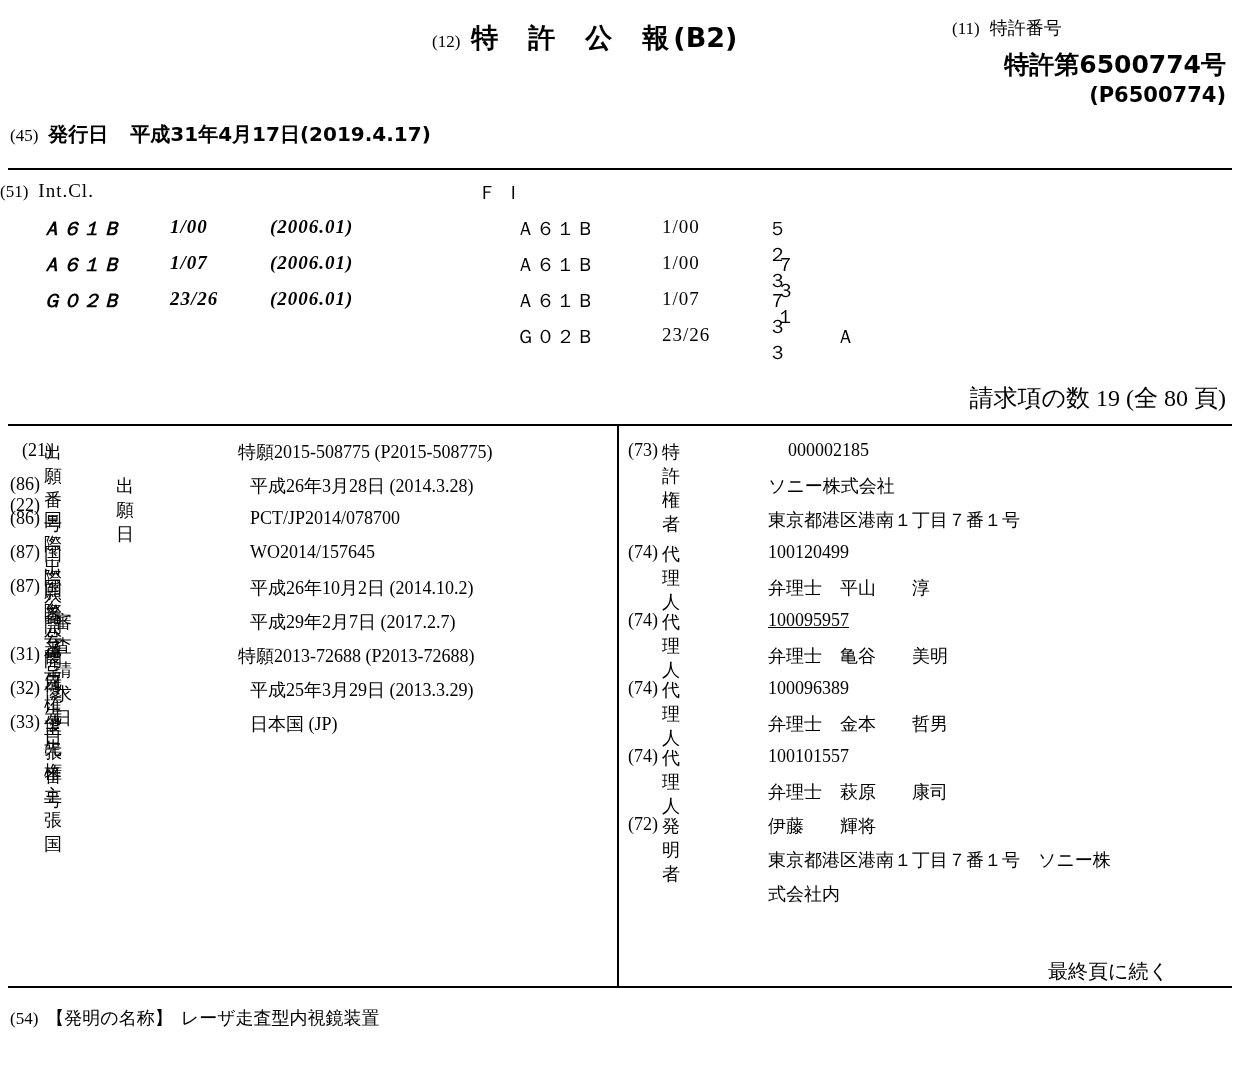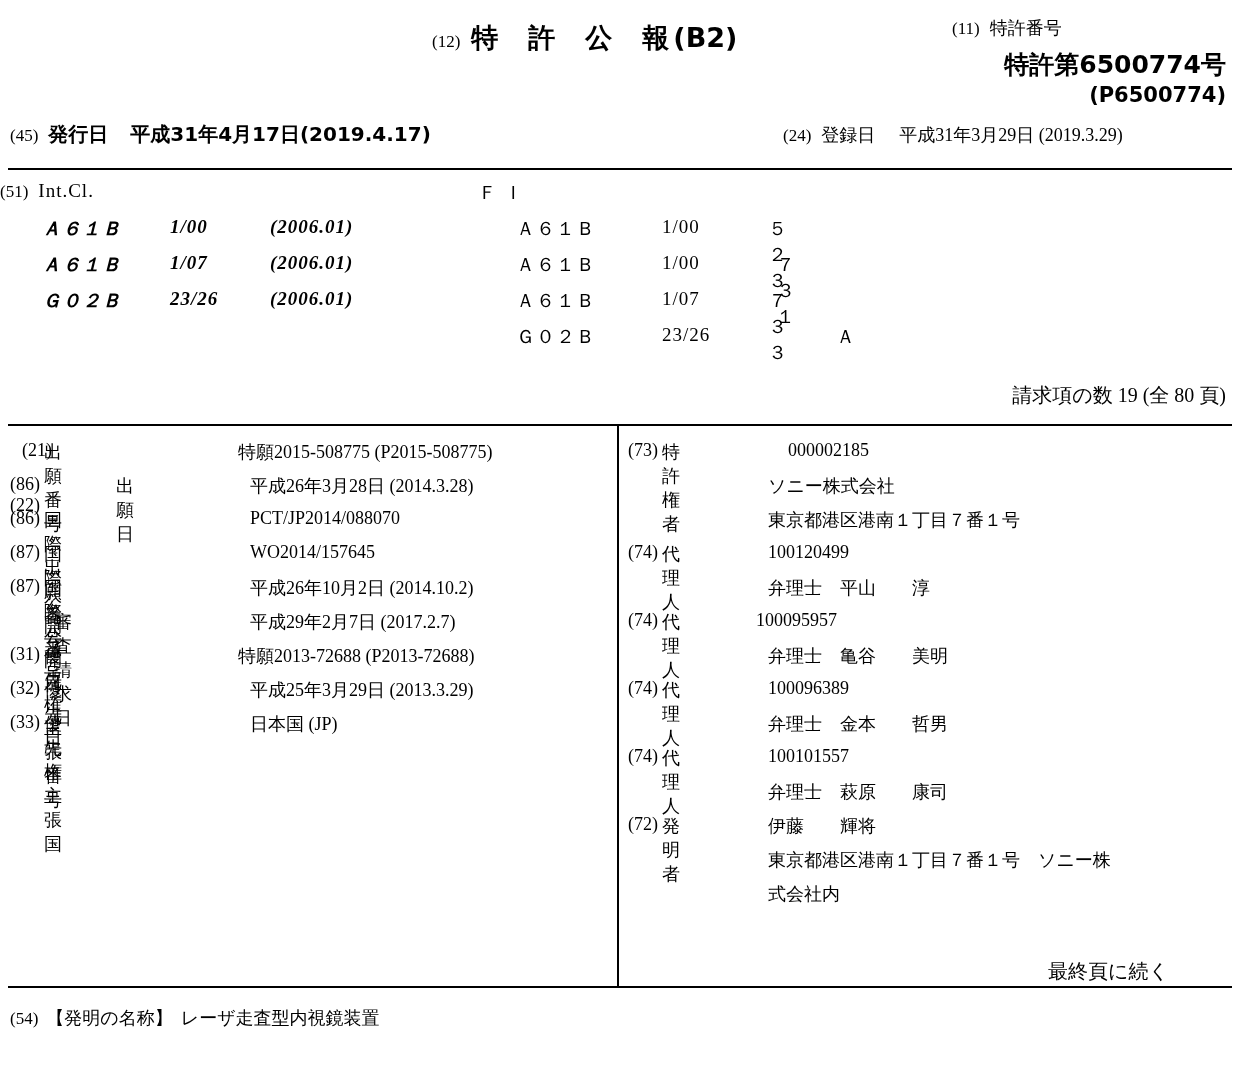--- a/index.html
+++ b/index.html
@@ -106,25 +106,20 @@
   <div class="abs nowrap" style="right:14px; top:83px;">
     <span class="pcode">(P6500774)</span>
   </div>
 
   <div class="abs" style="left:10px; top:121px;">
     <span class="small-num">(45)</span>
     <span class="date-bold" style="margin-left:6px;">発行日</span>
     <span class="date-bold" style="margin-left:18px;">平成31年4月17日(2019.4.17)</span>
   </div>
 
-  <div class="abs" style="left:783px; top:123px;">
-    <span class="small-num">(24)</span>
-    <span class="plain17" style="margin-left:6px;">登録日</span>
-    <span class="plain17" style="margin-left:20px;">平成31年3月29日 (2019.3.29)</span>
-  </div>
 
   <div class="hr" style="top:168px;"></div>
 
   <div class="abs" style="left:0; top:180px;">
     <span class="small-num">(51)</span>
     <span class="ipc-plain" style="margin-left:6px;">Int.Cl.</span>
   </div>
   <div class="abs" style="left:478px; top:180px;">
     <span class="ipc-plain">Ｆ Ｉ</span>
   </div>
@@ -160,21 +155,21 @@
     <span class="ipc-plain abs" style="left:146px; width:90px;">1/07</span>
     <span class="ipc-plain abs" style="left:252px;">７３３</span>
   </div>
   <div class="abs" style="left:516px; top:324px;">
     <span class="ipc-plain abs" style="left:0; width:140px;">Ｇ０２Ｂ</span>
     <span class="ipc-plain abs" style="left:146px; width:90px;">23/26</span>
     <span class="ipc-plain abs" style="left:320px;">Ａ</span>
   </div>
 
   <div class="abs nowrap" style="right:14px; top:382px;">
-    <span class="plain17" style="font-size:20px;margin-top:36px;">請求項の数 19    (全 80 頁)</span>
+    <span class="plain17" style="font-size:24px;margin-top:36px;">請求項の数 19    (全 80 頁)</span>
   </div>
 
   <div class="hr" style="top:424px;"></div>
 
   <div class="vr" style="left:617px; top:424px; height:562px;"></div>
 
   <div class="abs" style="left:10px; top:440px; width:600px;">
 
     <div class="abs" style="left:0; top:0;">
       <span class="plain17 abs" style="left:12px; width:100px;">(21)</span>
@@ -184,21 +179,21 @@
 
     <div class="abs" style="left:0; top:34px;">
       <span class="plain17 abs" style="left:0;">(86) (22)</span>
       <span class="plain17 abs" style="left:106px;">出願日</span>
       <span class="plain17 abs nowrap" style="left:240px;">平成26年3月28日 (2014.3.28)</span>
     </div>
 
     <div class="abs" style="left:0; top:68px;">
       <span class="plain17 abs" style="left:0;">(86)</span>
       <span class="plain17 abs" style="left:34px;">国際出願番号</span>
-      <span class="plain17 abs nowrap" style="left:240px;">PCT/JP2014/088070</span>
+      <span class="plain17 abs nowrap" style="left:240px;">PCT/JP2014/078700</span>
     </div>
 
     <div class="abs" style="left:0; top:102px;">
       <span class="plain17 abs" style="left:0;">(87)</span>
       <span class="plain17 abs" style="left:34px;">国際公開番号</span>
       <span class="plain17 abs nowrap" style="left:240px;">WO2014/157645</span>
     </div>
 
     <div class="abs" style="left:0; top:136px;">
       <span class="plain17 abs" style="left:0;">(87)</span>
@@ -250,21 +245,21 @@
       <span class="plain17 abs" style="left:34px;">代理人</span>
       <span class="plain17 abs nowrap" style="left:140px;">100120499</span>
     </div>
     <div class="abs" style="left:0; top:136px;">
       <span class="plain17 abs nowrap" style="left:140px;">弁理士　平山　　淳</span>
     </div>
 
     <div class="abs" style="left:0; top:170px;">
       <span class="plain17 abs" style="left:0;">(74)</span>
       <span class="plain17 abs" style="left:34px;">代理人</span>
-      <span class="plain17 abs nowrap" style="left:128px;">100095957</span>
+      <span class="plain17 abs nowrap" style="left:140px;text-decoration:underline;">100095957</span>
     </div>
     <div class="abs" style="left:0; top:204px;">
       <span class="plain17 abs nowrap" style="left:140px;">弁理士　亀谷　　美明</span>
     </div>
 
     <div class="abs" style="left:0; top:238px;">
       <span class="plain17 abs" style="left:0;">(74)</span>
       <span class="plain17 abs" style="left:34px;">代理人</span>
       <span class="plain17 abs nowrap" style="left:140px;">100096389</span>
     </div>

